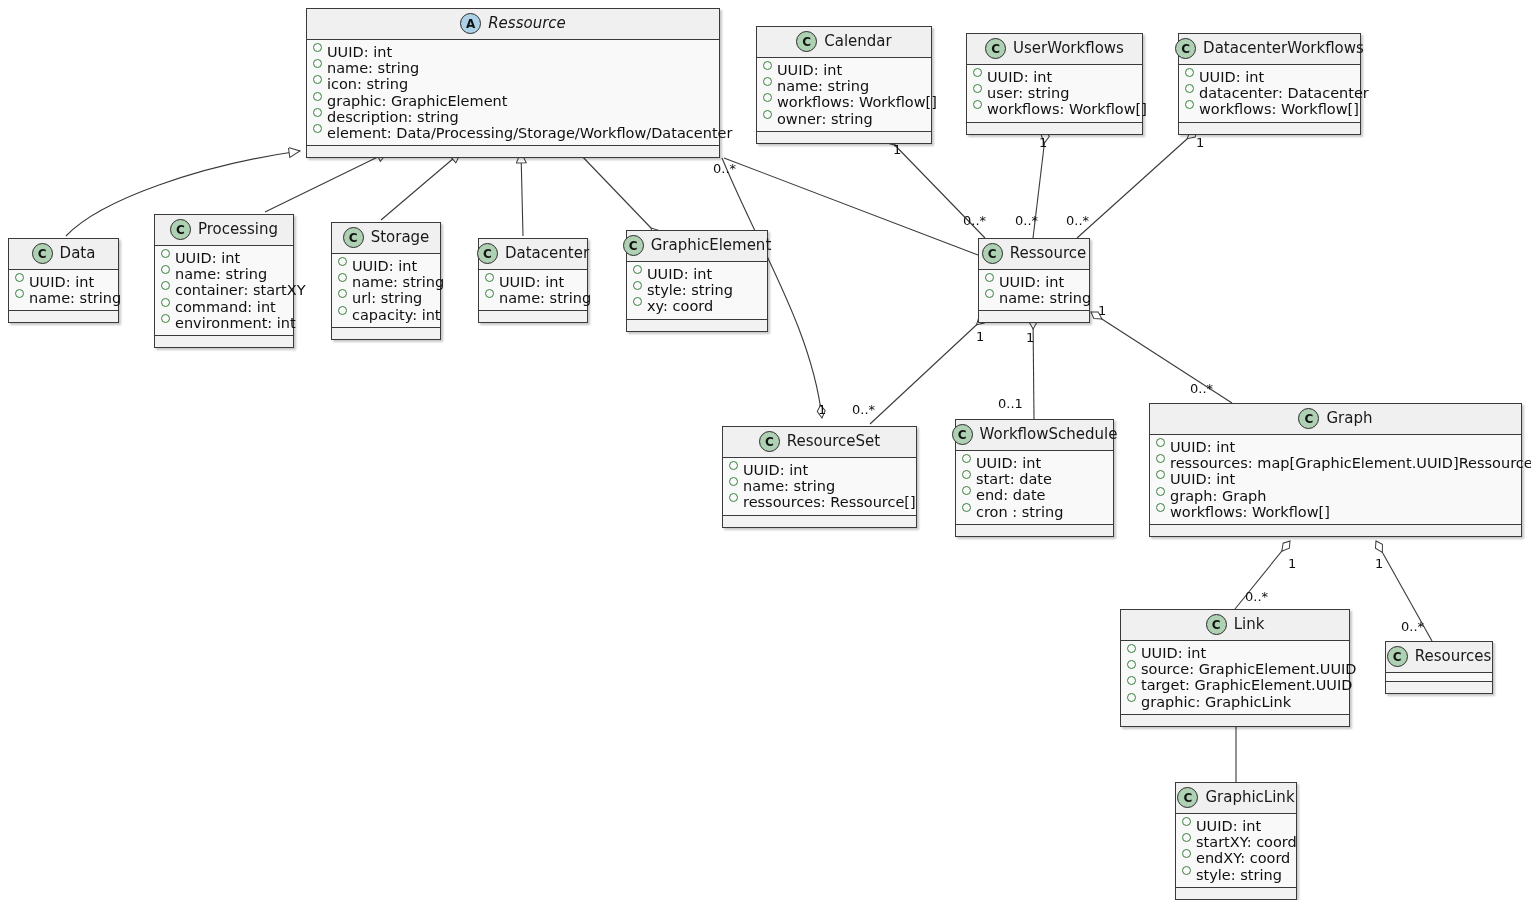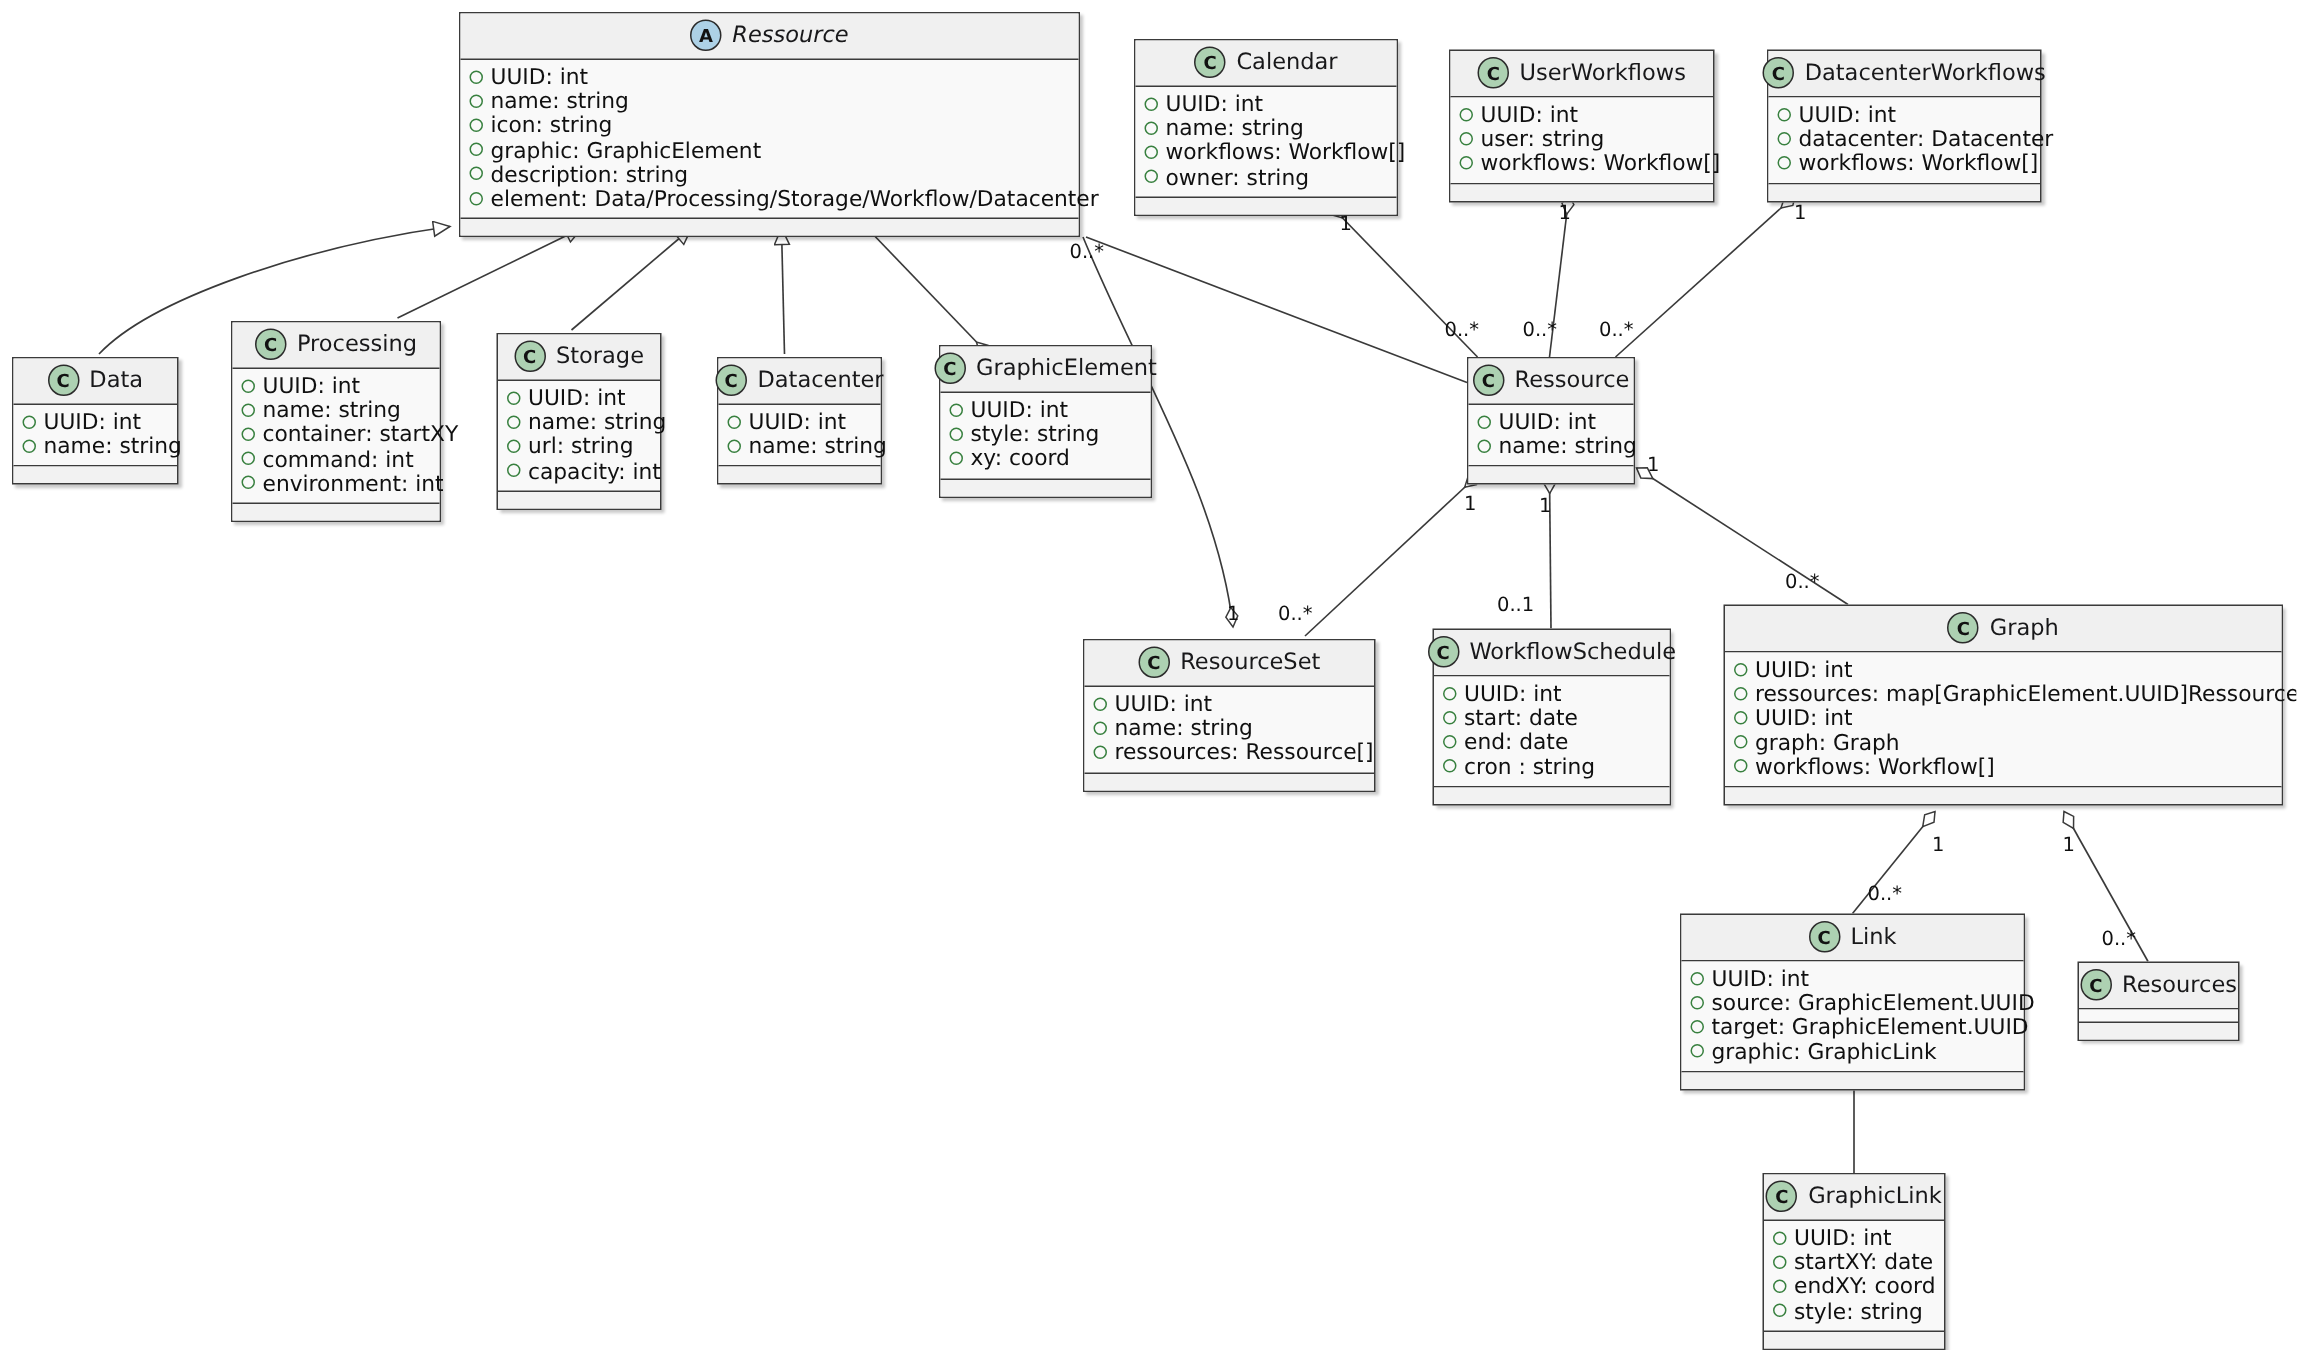--- a/index.html
+++ b/index.html
@@ -75,21 +75,21 @@
     height: 9px;
     padding: 0;
   }
   .uml-methods {
     box-sizing: border-box;
     height: 11px;
     background: #f2f2f2;
   }
   .attr-row {
     display: flex;
-    align-items: center;
+    align-items: flex-start;
     gap: 5px;
     font-size: 14.5px;
     color: #101010;
     line-height: 16.2px;
     white-space: nowrap;
   }
   .vis-dot {
     flex: 0 0 auto;
     width: 7px;
     height: 7px;
@@ -501,21 +501,21 @@
           <span class="cls-badge">C</span>
           <span class="cls-title">GraphicLink</span>
         </div>
         <div class="uml-attrs">
           <div class="attr-row">
             <span class="vis-dot"></span>
             <span>UUID: int</span>
           </div>
           <div class="attr-row">
             <span class="vis-dot"></span>
-            <span>startXY: date</span>
+            <span>startXY: coord</span>
           </div>
           <div class="attr-row">
             <span class="vis-dot"></span>
             <span>endXY: coord</span>
           </div>
           <div class="attr-row">
             <span class="vis-dot"></span>
             <span>style: string</span>
           </div>
         </div>

